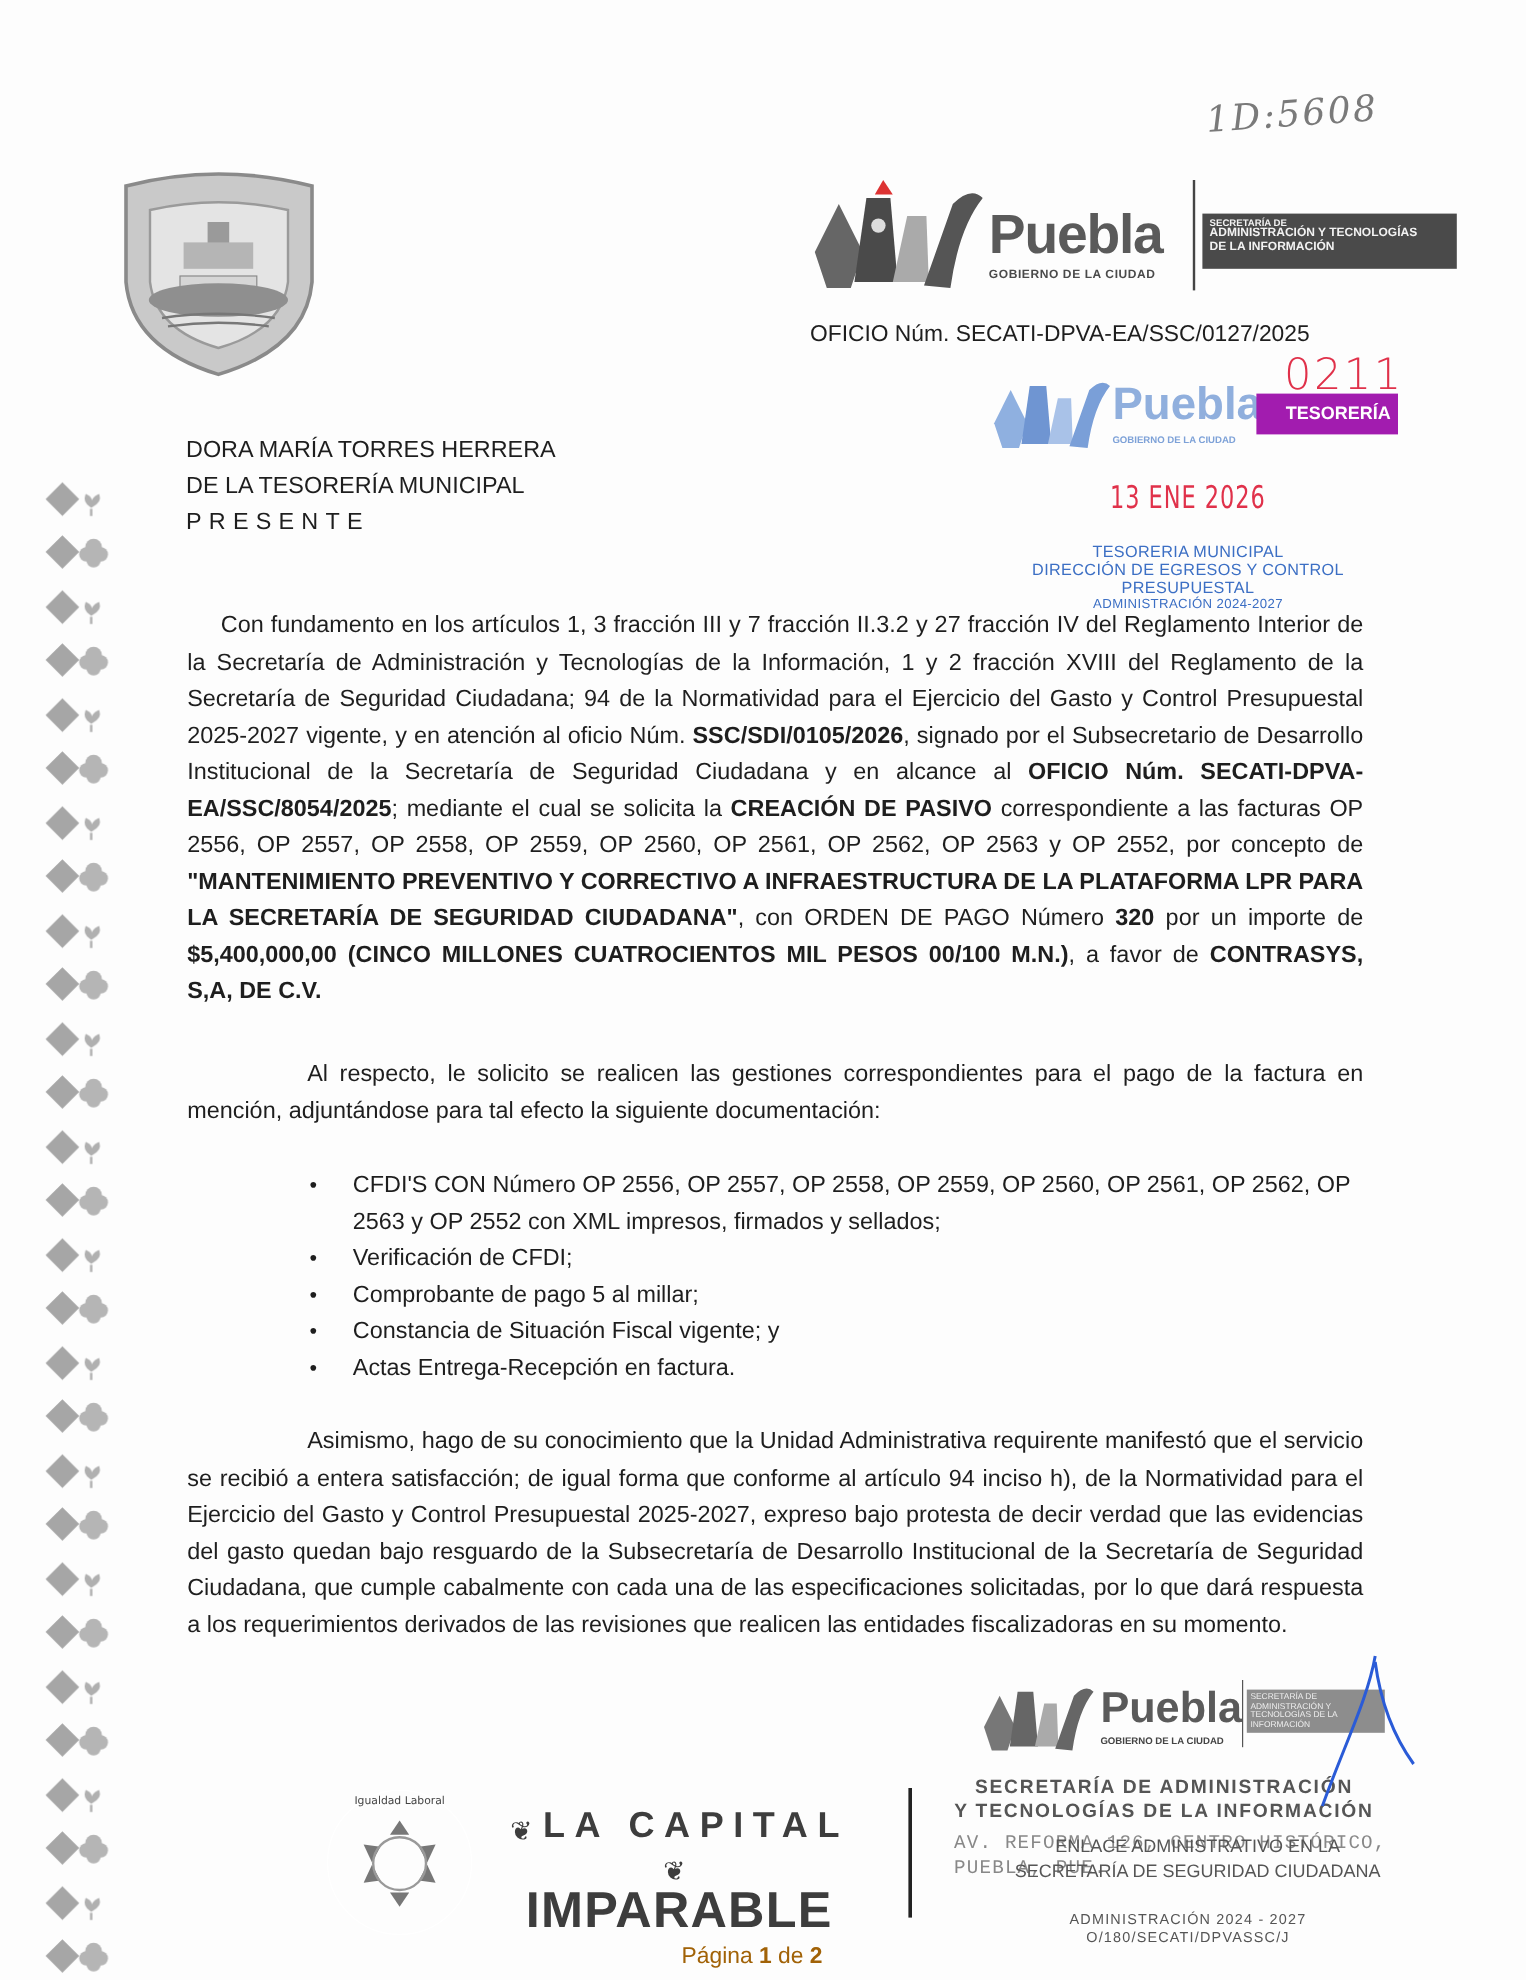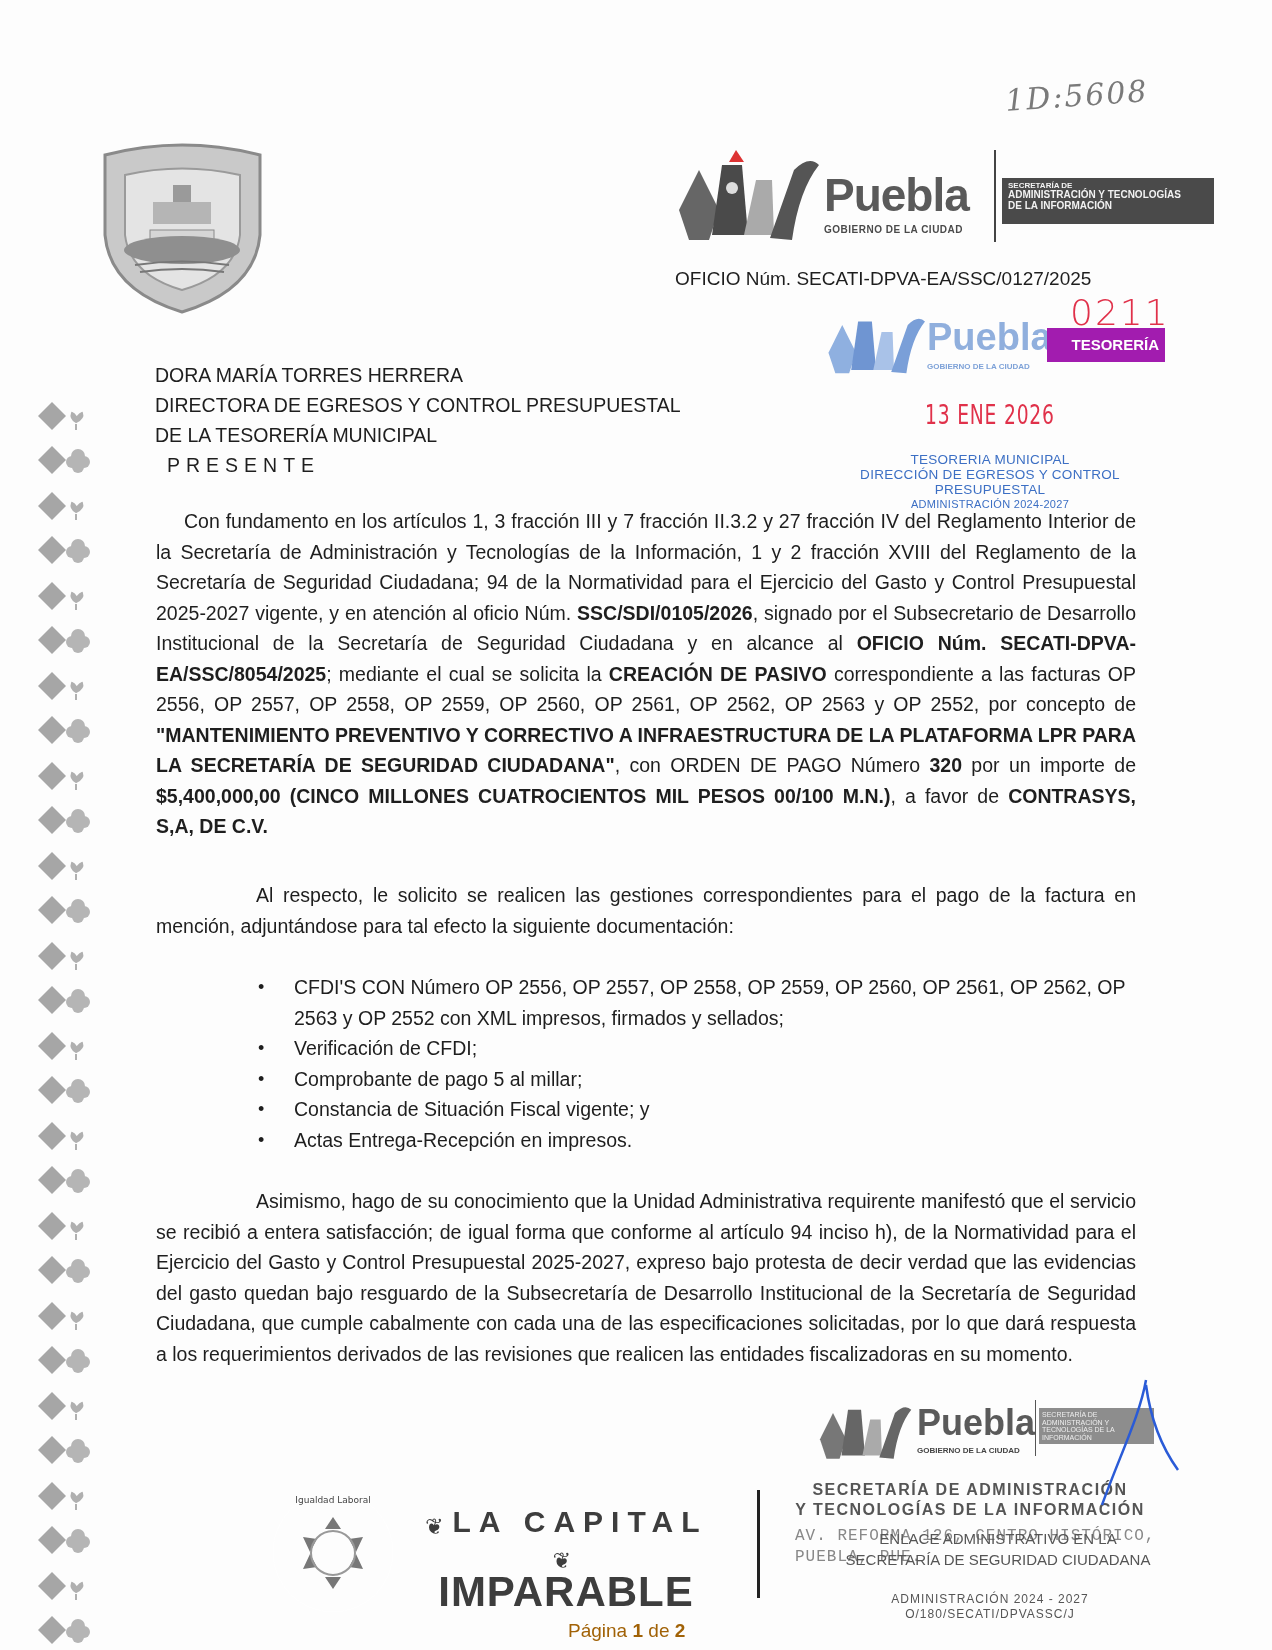--- a/index.html
+++ b/index.html
@@ -35,21 +35,21 @@
   .stamp-logo { left:825px; top:310px; width:340px; height:70px; }
   .stamp-puebla { position:absolute; left:102px; top:6px; font-size:38px; font-weight:bold; color:#7ea2d8; opacity:0.85; }
   .stamp-gob { position:absolute; left:102px; top:52px; font-size:8px; color:#7ea2d8; font-weight:bold; }
   .stamp-box { position:absolute; left:222px; top:18px; width:118px; height:34px; background:#a21caf; color:#fff; font-size:15px; font-weight:bold; text-align:right; padding-right:6px; box-sizing:border-box; line-height:34px; }
   .stamp-date { left:925px; top:400px; font-family:"DejaVu Sans Condensed","DejaVu Sans", sans-serif; font-size:26px; color:#e0314a; letter-spacing:1px; transform:scaleX(0.8); transform-origin:left; }
   .stamp-text { left:840px; top:452px; width:300px; text-align:center; color:#3c6fc4; font-size:13.5px; line-height:15px; letter-spacing:0.3px; }
   .stamp-text .small { font-size:11px; }
 
   
   .addr { left:155px; top:360px; font-size:19.5px; line-height:30px; color:#1e1e1e; }
-  .presente { letter-spacing:6px;margin-left:12px; }
+  .presente { letter-spacing:6px; }
 
   
   .para { position:absolute; left:156px; width:980px; font-size:19.5px; line-height:30.5px; text-align:justify; color:#1e1e1e; }
   .p1 { top:506px; text-indent:28px; }
   .p2 { top:880px; text-indent:100px; }
   .p3 { top:1186px; text-indent:100px; }
   b, .bold { font-weight:bold; }
 
   .list { position:absolute; left:258px; top:972px; width:880px; margin:0; padding:0; list-style:none; font-size:19.5px; line-height:30.5px; }
   .list li { position:relative; padding-left:36px; }
@@ -131,35 +131,34 @@
 <div class="abs stamp-date">13 ENE 2026</div>
 <div class="abs stamp-text">
   <div>TESORERIA MUNICIPAL</div>
   <div>DIRECCIÓN DE EGRESOS Y CONTROL</div>
   <div>PRESUPUESTAL</div>
   <div class="small">ADMINISTRACIÓN 2024-2027</div>
 </div>
 
 <div class="abs addr">
   <div>DORA MARÍA TORRES HERRERA</div>
-  <div>DIRECTORA DE EGRESOS Y CONTROL PRESUPUESTAL</div>
   <div>DE LA TESORERÍA MUNICIPAL</div>
   <div class="presente">PRESENTE</div>
 </div>
 
 <div class="para p1"><span>Con fundamento en los artículos 1, 3 fracción III y 7 fracción II.3.2 y 27 fracción IV del Reglamento Interior de la Secretaría de Administración y Tecnologías de la Información, 1 y 2 fracción XVIII del Reglamento de la Secretaría de Seguridad Ciudadana; 94 de la Normatividad para el Ejercicio del Gasto y Control Presupuestal 2025-2027 vigente, y en atención al oficio Núm. </span><b>SSC/SDI/0105/2026</b><span>, signado por el Subsecretario de Desarrollo Institucional de la Secretaría de Seguridad Ciudadana y en alcance al </span><b>OFICIO Núm. SECATI-DPVA-EA/SSC/8054/2025</b><span>; mediante el cual se solicita la </span><b>CREACIÓN DE PASIVO</b><span> correspondiente a las facturas OP 2556, OP 2557, OP 2558, OP 2559, OP 2560, OP 2561, OP 2562, OP 2563 y OP 2552, por concepto de </span><b>"MANTENIMIENTO PREVENTIVO Y CORRECTIVO A INFRAESTRUCTURA DE LA PLATAFORMA LPR PARA LA SECRETARÍA DE SEGURIDAD CIUDADANA"</b><span>, con ORDEN DE PAGO Número </span><b>320</b><span> por un importe de </span><b>$5,400,000,00 (CINCO MILLONES CUATROCIENTOS MIL PESOS 00/100 M.N.)</b><span>, a favor de </span><b>CONTRASYS, S,A, DE C.V.</b></div>
 
 <div class="para p2">Al respecto, le solicito se realicen las gestiones correspondientes para el pago de la factura en mención, adjuntándose para tal efecto la siguiente documentación:</div>
 
 <ul class="list">
   <li>CFDI'S CON Número OP 2556, OP 2557, OP 2558, OP 2559, OP 2560, OP 2561, OP 2562, OP 2563 y OP 2552 con XML impresos, firmados y sellados;</li>
   <li>Verificación de CFDI;</li>
   <li>Comprobante de pago 5 al millar;</li>
   <li>Constancia de Situación Fiscal vigente; y</li>
-  <li>Actas Entrega-Recepción en impresos.</li>
+  <li>Actas Entrega-Recepción en factura.</li>
 </ul>
 
 <div class="para p3">Asimismo, hago de su conocimiento que la Unidad Administrativa requirente manifestó que el servicio se recibió a entera satisfacción; de igual forma que conforme al artículo 94 inciso h), de la Normatividad para el Ejercicio del Gasto y Control Presupuestal 2025-2027, expreso bajo protesta de decir verdad que las evidencias del gasto quedan bajo resguardo de la Subsecretaría de Desarrollo Institucional de la Secretaría de Seguridad Ciudadana, que cumple cabalmente con cada una de las especificaciones solicitadas, por lo que dará respuesta a los requerimientos derivados de las revisiones que realicen las entidades fiscalizadoras en su momento.</div>
 
 <svg class="abs ornament" viewBox="0 0 56 1252" preserveAspectRatio="none">
   <defs>
     <pattern id="orn" width="56" height="90" patternUnits="userSpaceOnUse">
       <path d="M16,4 L30,18 L16,32 L2,18 Z" fill="#a6a6a6"></path>
       <path d="M40,24 q-6,-4 -4,-9 q5,2 4,9 q1,-7 6,-9 q2,5 -6,9 Z M40,26 l0,6" fill="#b0b0b0" stroke="#b0b0b0" stroke-width="2"></path>
       <path d="M16,48 L30,62 L16,76 L2,62 Z" fill="#a6a6a6"></path>

